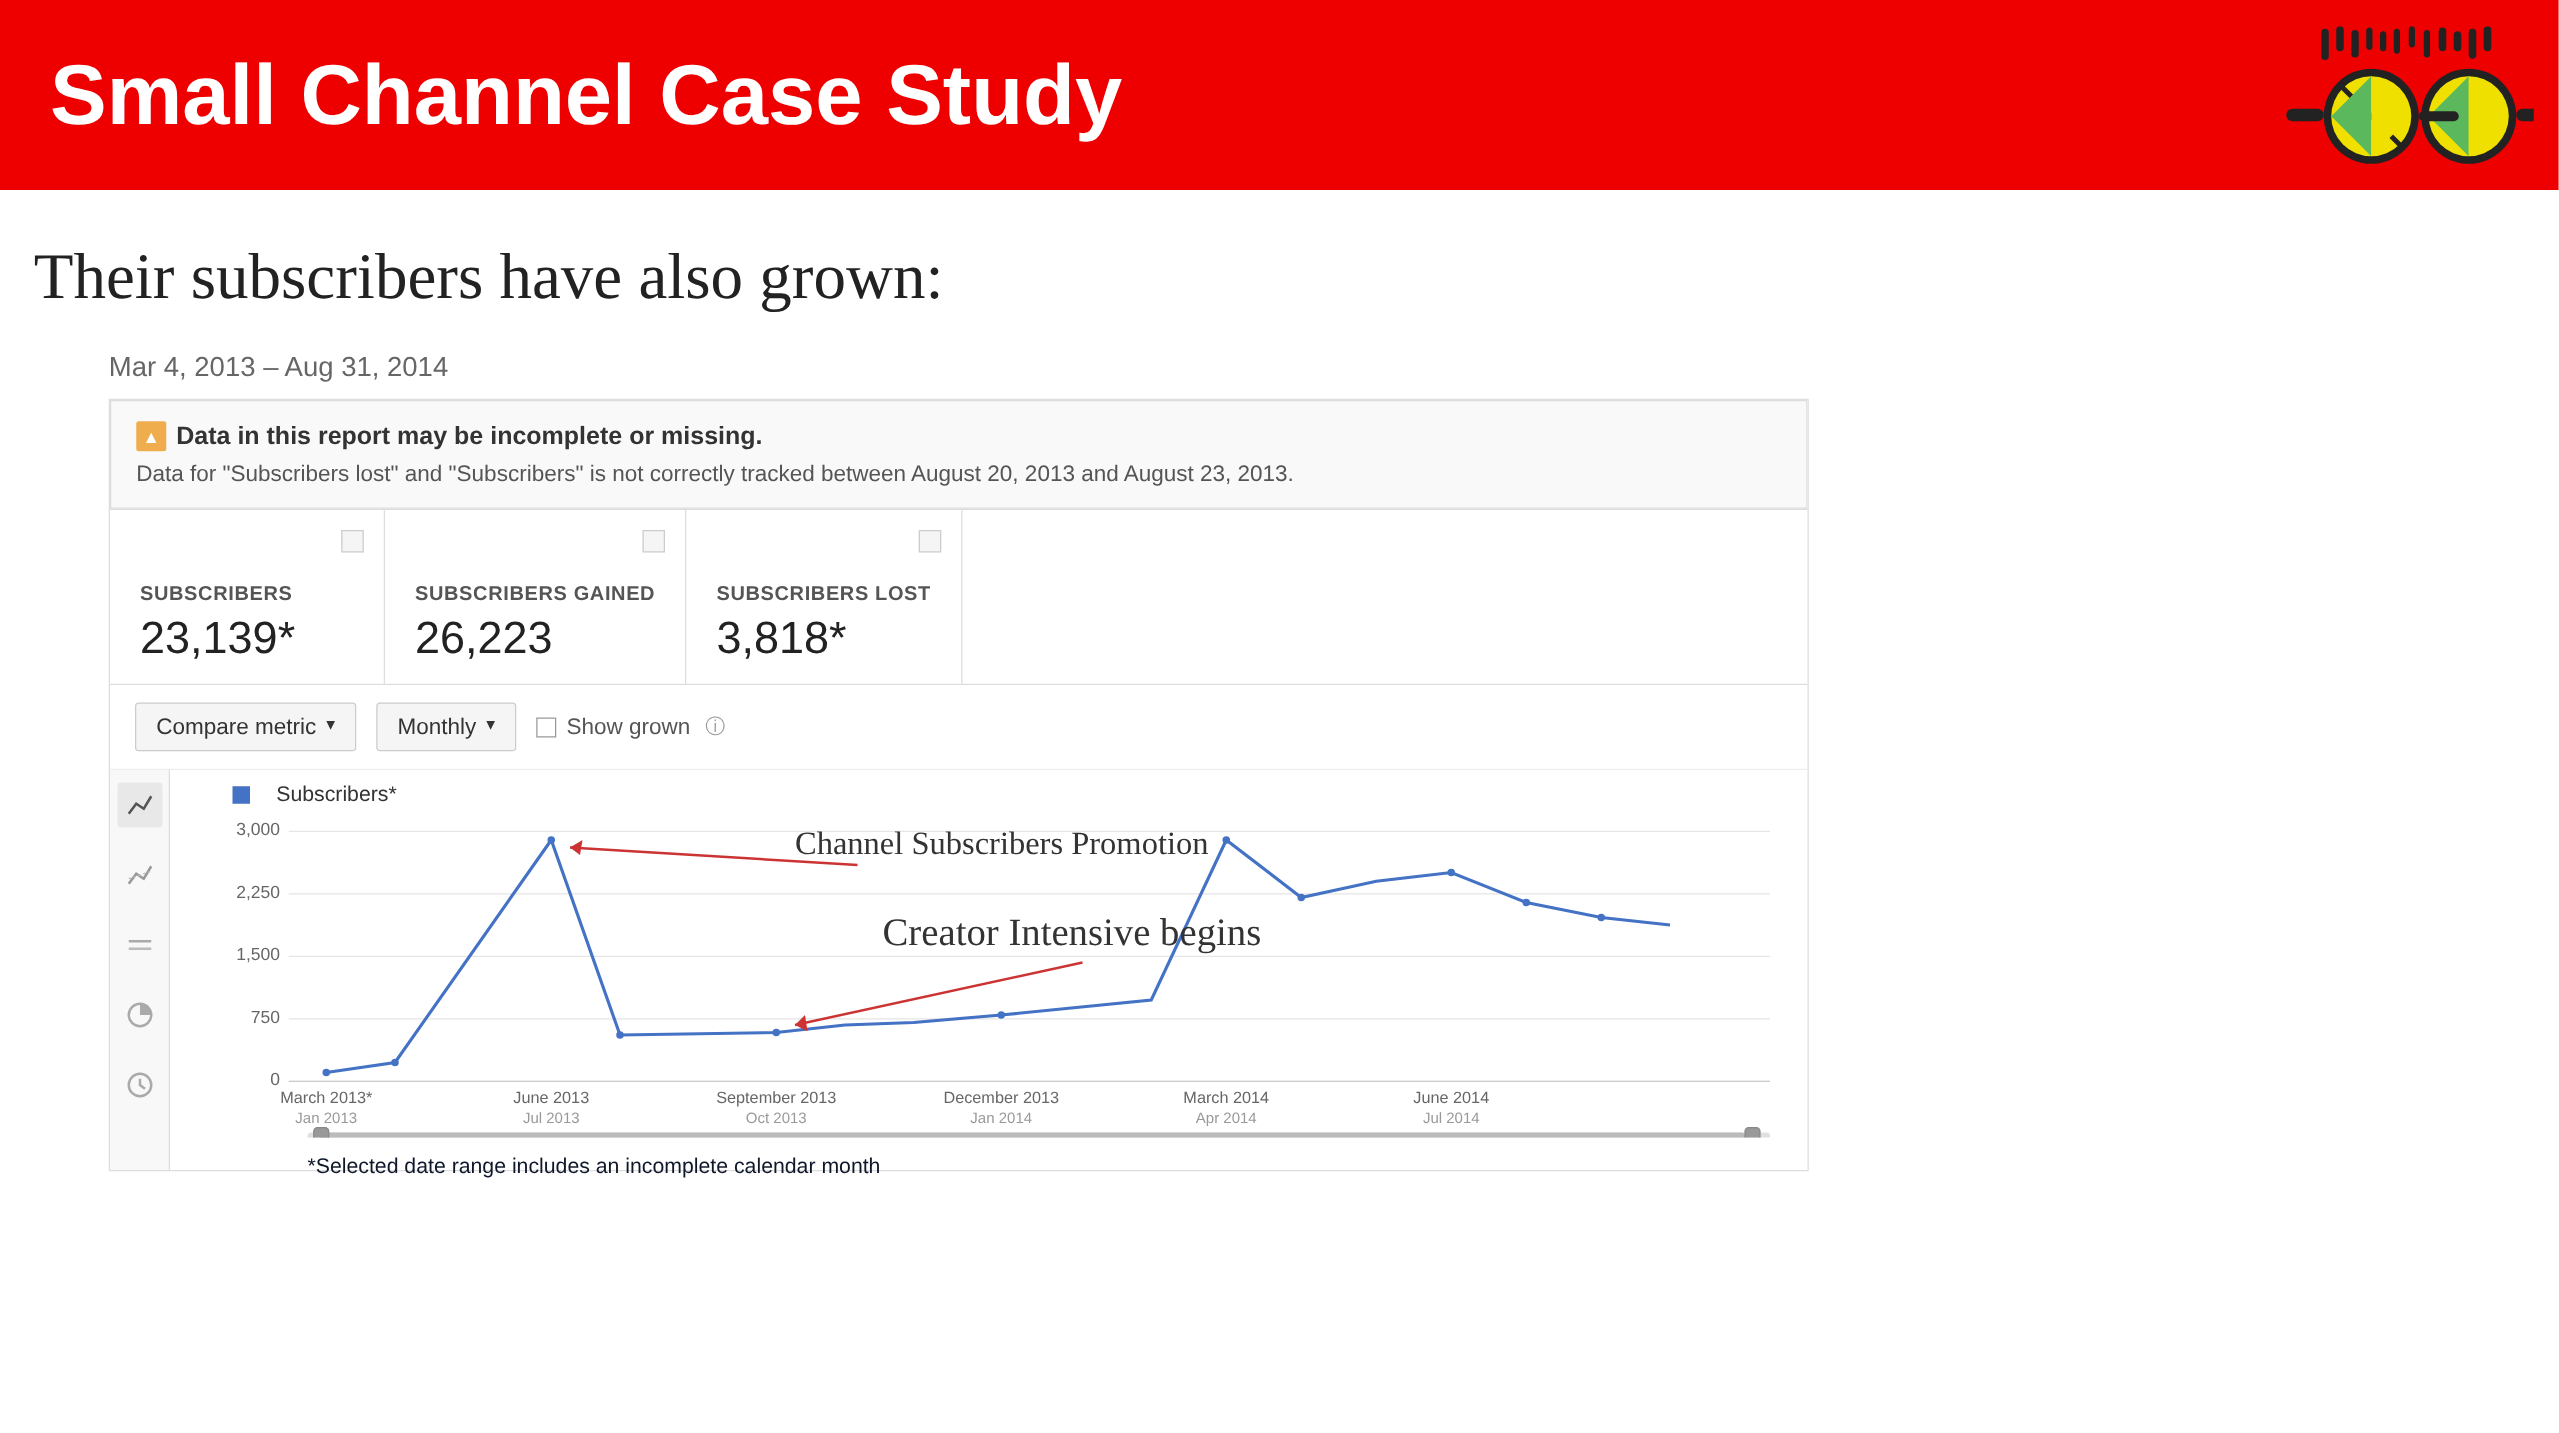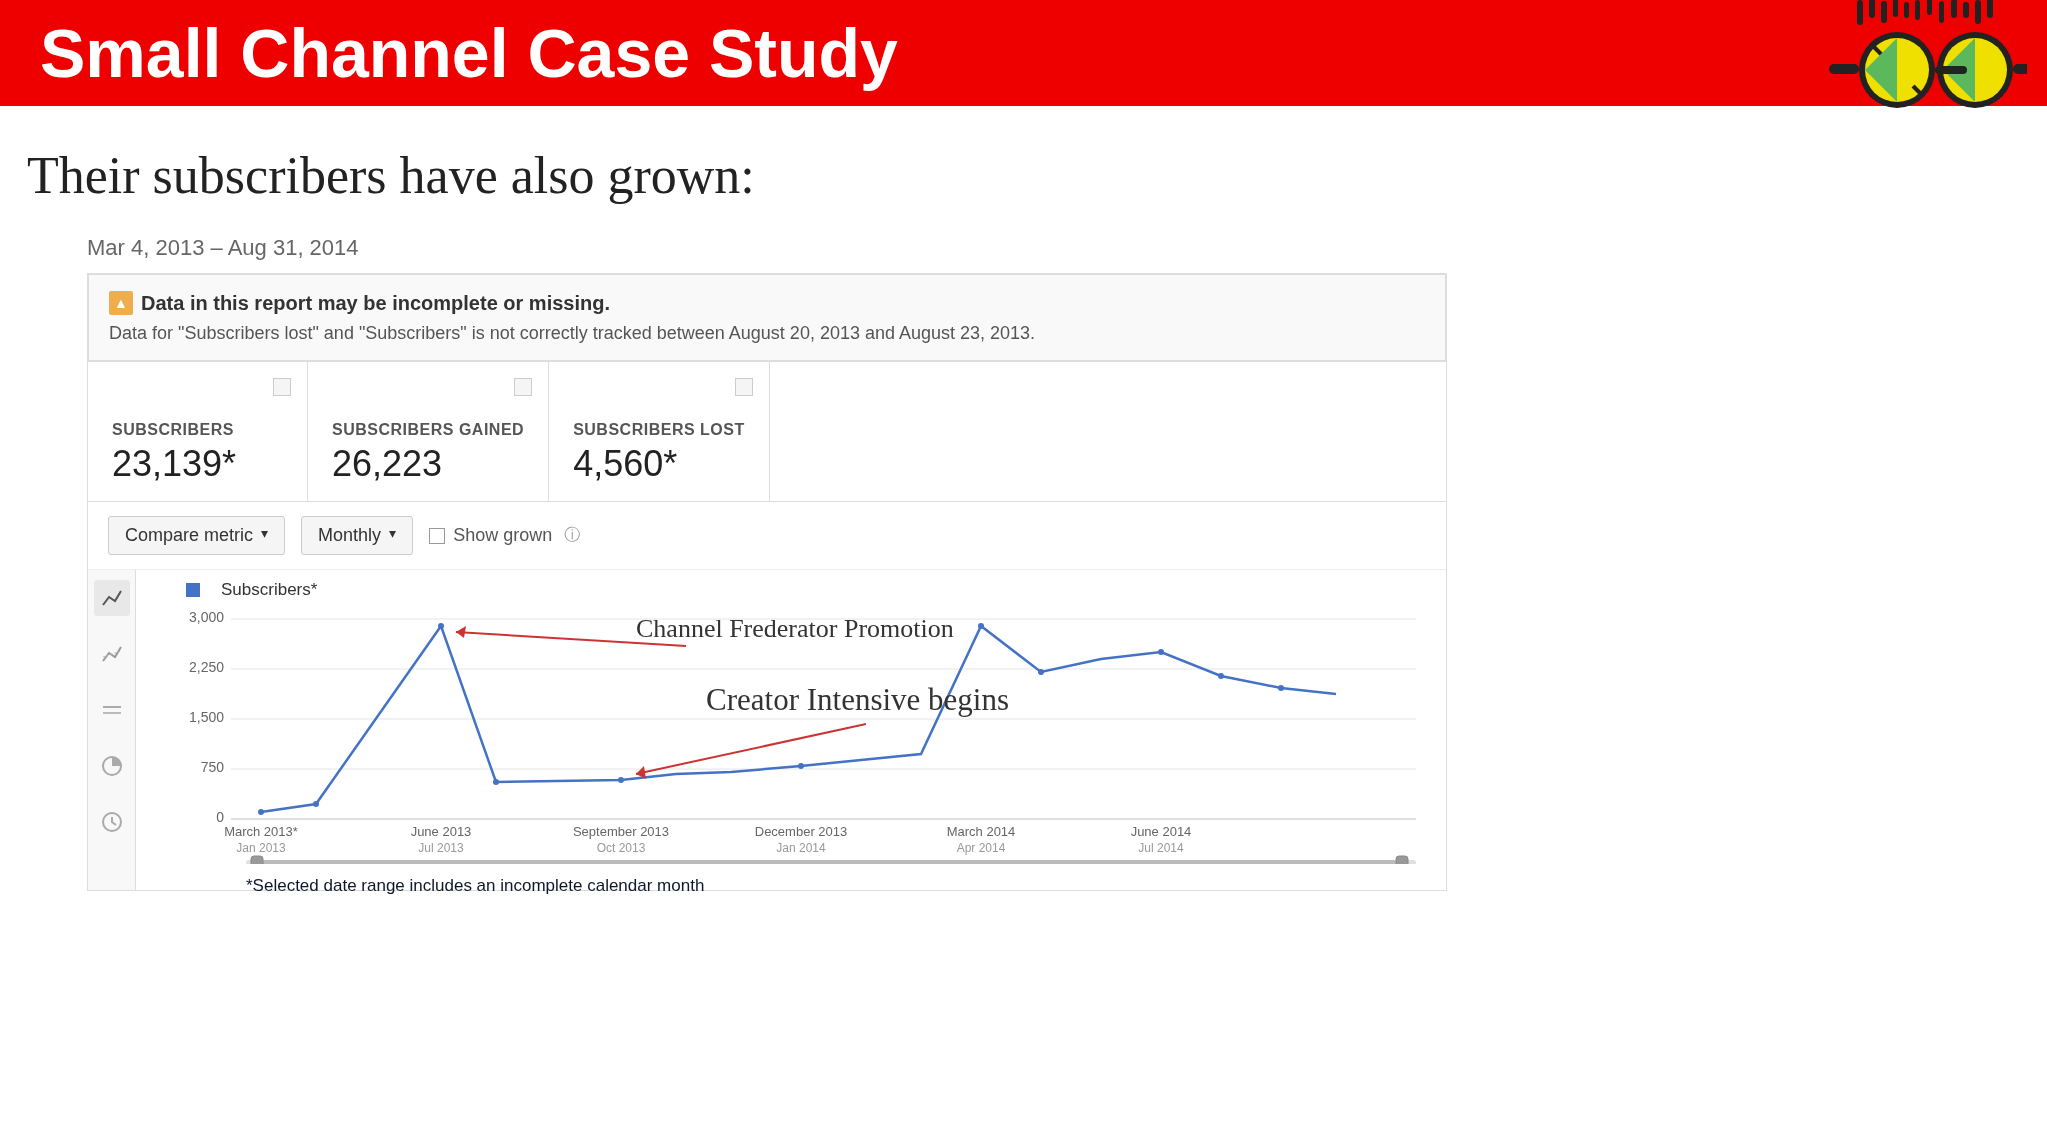--- a/index.html
+++ b/index.html
@@ -7,21 +7,21 @@
       width: 2047px;
       height: 1146px;
       background: #fff;
       font-family: Arial, sans-serif;
       overflow: hidden;
     }
 
     
     .header {
       background: #e00;
-      height: 106px;
+      height: 152px;
       display: flex;
       align-items: center;
       justify-content: space-between;
       padding: 0 40px;
       position: relative;
     }
     .header-title {
       color: #fff;
       font-size: 68px;
       font-weight: bold;
@@ -305,21 +305,21 @@
         <div class="stat-value">23,139*</div>
       </div>
       <div class="stat-cell">
         <div class="stat-checkbox"></div>
         <div class="stat-label">SUBSCRIBERS GAINED</div>
         <div class="stat-value">26,223</div>
       </div>
       <div class="stat-cell">
         <div class="stat-checkbox"></div>
         <div class="stat-label">SUBSCRIBERS LOST</div>
-        <div class="stat-value">4,560*</div>
+        <div class="stat-value">3,818*</div>
       </div>
       <div class="stat-cell" style="flex:1;"></div>
     </div>
 
     <div class="controls-row">
       <button class="btn-dropdown">
         <span>Compare metric</span>
       </button>
       <button class="btn-dropdown">
         <span>Monthly</span>
@@ -426,21 +426,21 @@
               <rect x="0" y="0" width="1170" height="6" rx="3" fill="#e0e0e0"></rect>
               <rect x="10" y="0" width="1140" height="6" rx="3" fill="#bbb"></rect>
 
               <rect x="5" y="-4" width="12" height="14" rx="3" fill="#999" stroke="#888" stroke-width="1"></rect>
 
               <rect x="1150" y="-4" width="12" height="14" rx="3" fill="#999" stroke="#888" stroke-width="1"></rect>
             </g>
           </svg>
 
           
-          <div style="position:absolute; top:10px; left:450px; font-size:26px; color:#333; font-family:Georgia,serif; white-space:nowrap;">Channel Frederator Promotion</div>
+          <div style="position:absolute; top:10px; left:450px; font-size:26px; color:#333; font-family:Georgia,serif; white-space:nowrap;">Channel Subscribers Promotion</div>
           
           <div style="position:absolute; top:78px; left:520px; font-size:31px; color:#333; font-family:Georgia,serif; white-space:nowrap;">Creator Intensive begins</div>
         </div>
 
         <div class="footnote" style="margin-left:40px; text-align:left;">*Selected date range includes an incomplete calendar month</div>
       </div>
     </div>
 
   </div>
 </div>

